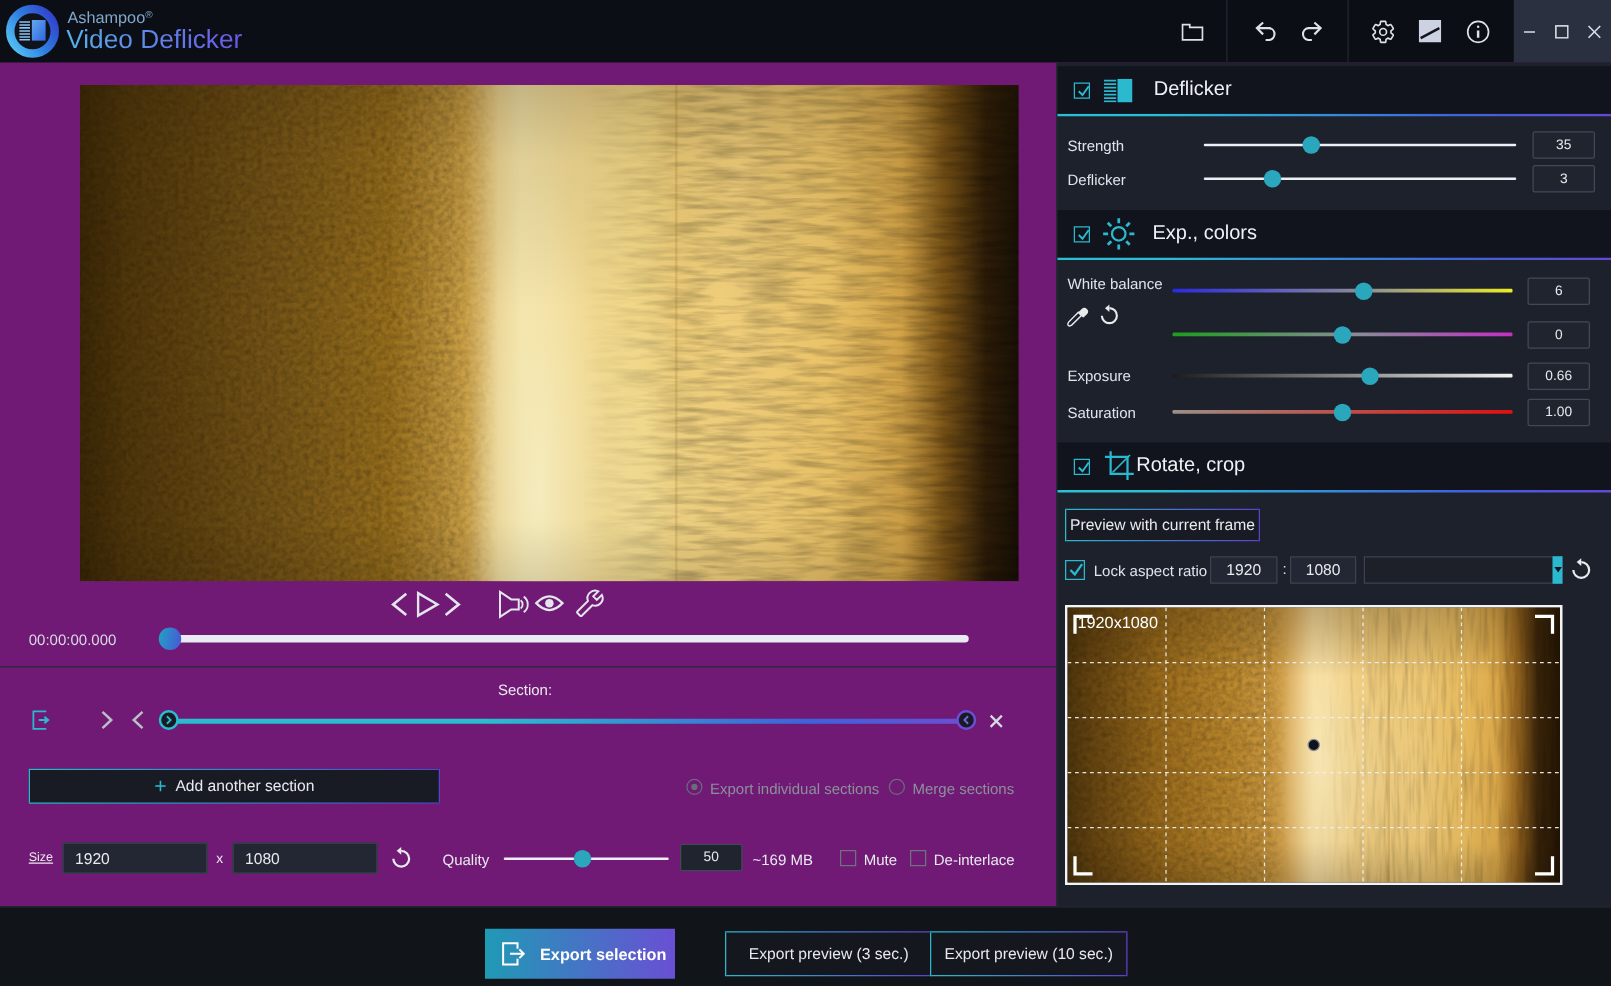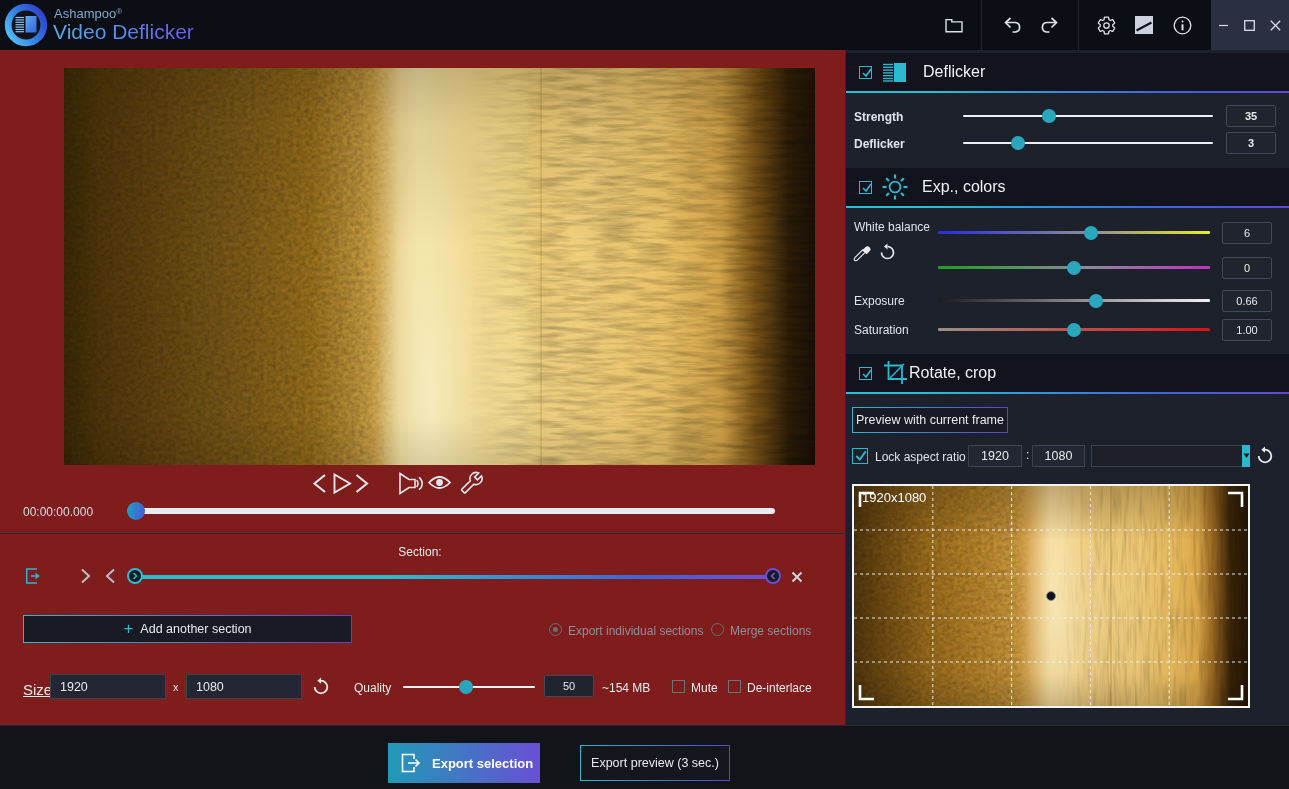--- a/index.html
+++ b/index.html
@@ -1,18 +1,18 @@
 <!DOCTYPE html>
 <html><head>
 <meta charset="utf-8">
 <style>
   * { margin:0; padding:0; box-sizing:border-box; }
   html,body { width:1289px; height:789px; overflow:hidden; background:#171a23;
     font-family:"Liberation Sans", sans-serif; }
-  #app { position:relative; width:1289px; height:789px; background:#7f1d1d; }
+  #app { position:relative; width:1289px; height:789px; background:#701a75; }
   .abs { position:absolute; }
   
   #topbar { position:absolute; left:0; top:0; width:1289px; height:50px; background:#0c0e15; }
   #winctl { position:absolute; left:1211px; top:0; width:78px; height:50px; background:#2b3040;
     display:flex; align-items:center; justify-content:space-around; }
   .sep { position:absolute; top:0; width:1px; height:50px; background:#23262f; }
   .tbico { position:absolute; top:0; height:50px; display:flex; align-items:center; justify-content:center; }
   
   #rightpanel { position:absolute; left:845px; top:50px; width:444px; height:675px; background:#1d212c; border-left:1px solid #262b36;}
   .sechead { position:relative; width:444px; height:38px; background:#11141c;
@@ -268,33 +268,33 @@
   </div>
   <div id="radios">
     <div class="abs" style="left:549px;top:623px;width:13px;height:13px;border-radius:50%;border:1.5px solid #686d78;"></div>
     <div class="abs" style="left:553px;top:627px;width:5px;height:5px;border-radius:50%;background:#686d78;"></div>
     <div class="abs graytxt" style="left:568px;top:624px;font-size:12px;">Export individual sections</div>
     <div class="abs" style="left:711px;top:623px;width:13px;height:13px;border-radius:50%;border:1.5px solid #686d78;"></div>
     <div class="abs graytxt" style="left:730px;top:624px;font-size:12px;">Merge sections</div>
   </div>
 
   <div id="sizerow">
-    <div class="abs" style="left:23px;top:681px;color:#e8eaee;font-size:15px;text-decoration:underline;">Size</div>
+    <div class="abs" style="left:23px;top:681px;color:#e8eaee;font-size:10px;text-decoration:underline;">Size</div>
     <div class="input" style="left:50px;top:674px;width:116px;height:25px;padding-left:9px;">1920</div>
     <div class="abs" style="left:173px;top:681px;color:#e8eaee;font-size:11px;">x</div>
     <div class="input" style="left:186px;top:674px;width:116px;height:25px;padding-left:9px;">1080</div>
     <svg class="abs" style="left:311px;top:677px;transform:scaleX(-1)" width="20" height="20" viewBox="0 0 19 19" fill="none" stroke="#e8eaee" stroke-width="1.7">
       <path d="M15.5 9.5 A6 6 0 1 1 9.5 3.5"></path>
       <path d="M9.5 0.5 L13 3.5 L9.5 6.5" fill="#e8eaee" stroke="none"></path>
     </svg>
     <div class="abs" style="left:354px;top:681px;color:#e8eaee;font-size:12px;">Quality</div>
     <div class="abs" style="left:403px;top:686px;width:132px;height:2px;background:#eceff3;border-radius:1px;"></div>
     <div class="abs" style="left:459px;top:680px;width:14px;height:14px;border-radius:50%;background:#2aa7bd;"></div>
     <div class="valbox" style="left:544px;top:675px;">50</div>
-    <div class="abs" style="left:602px;top:681px;color:#e8eaee;font-size:12px;">~154 MB</div>
+    <div class="abs" style="left:602px;top:681px;color:#e8eaee;font-size:12px;">~169 MB</div>
     <div class="abs" style="left:672px;top:680px;width:13px;height:13px;border:1px solid #6d727d;"></div>
     <div class="abs" style="left:691px;top:681px;color:#e8eaee;font-size:12px;">Mute</div>
     <div class="abs" style="left:728px;top:680px;width:13px;height:13px;border:1px solid #6d727d;"></div>
     <div class="abs" style="left:747px;top:681px;color:#e8eaee;font-size:12px;">De-interlace</div>
   </div>
 
   <div id="rightpanel">
 
     <div class="sechead" style="margin-top:3px">
       <span class="cb" style="margin-left:13px">
@@ -310,21 +310,21 @@
           <line x1="0" y1="7.1" x2="10" y2="7.1"></line>
             <line x1="0" y1="9.9" x2="10" y2="9.9"></line>
           <line x1="0" y1="12.7" x2="10" y2="12.7"></line>
             <line x1="0" y1="15.5" x2="10" y2="15.5"></line>
           <line x1="0" y1="18" x2="10" y2="18"></line>
         </g>
       </svg>
       <span class="txt" style="margin-left:17px">Deflicker</span>
     </div>
     <div class="gradline"></div>
-    <div style="position:relative;height:75px;font-weight:bold;">
+    <div style="position:relative;height:75px;">
       <div class="rlabel" style="left:8px;top:17px;">Strength</div>
       <div class="track" style="left:117px;top:22px;width:250px;"></div>
       <div class="handle" style="left:196px;top:16px;"></div>
       <div class="valbox" style="left:380px;top:12px;">35</div>
       <div class="rlabel" style="left:8px;top:44px;">Deflicker</div>
       <div class="track" style="left:117px;top:49px;width:250px;"></div>
       <div class="handle" style="left:165px;top:43px;"></div>
       <div class="valbox" style="left:380px;top:39px;">3</div>
     </div>
 
@@ -505,16 +505,17 @@
   </div>
 
   <div id="bottombar">
     <div class="abs" style="left:388px;top:17px;width:152px;height:40px;background:linear-gradient(90deg,#1f9ab5,#6a4fd4);display:flex;align-items:center;color:#fff;font-weight:bold;font-size:13px;">
       <svg style="margin-left:12px" width="22" height="22" viewBox="0 0 22 22" fill="none" stroke="#fff" stroke-width="1.6">
         <path d="M14 7 V2.5 H2.5 V19.5 H14 V15"></path>
         <path d="M8 11 H19 M15.5 7.5 L19 11 L15.5 14.5"></path>
       </svg>
       <span style="margin-left:10px;white-space:nowrap">Export selection</span>
     </div>
-    <div class="gbtn" style="left:580px;top:19px;width:150px;height:36px;background:#14171e;">Export preview (3 sec.)</div>
+    <div class="gbtn" style="left:580px;top:19px;width:166px;height:36px;background:#14171e;">Export preview (3 sec.)</div>
+    <div class="gbtn" style="left:744px;top:19px;width:158px;height:36px;background:#14171e;">Export preview (10 sec.)</div>
   </div>
 
 </div>
 
 </body></html>

